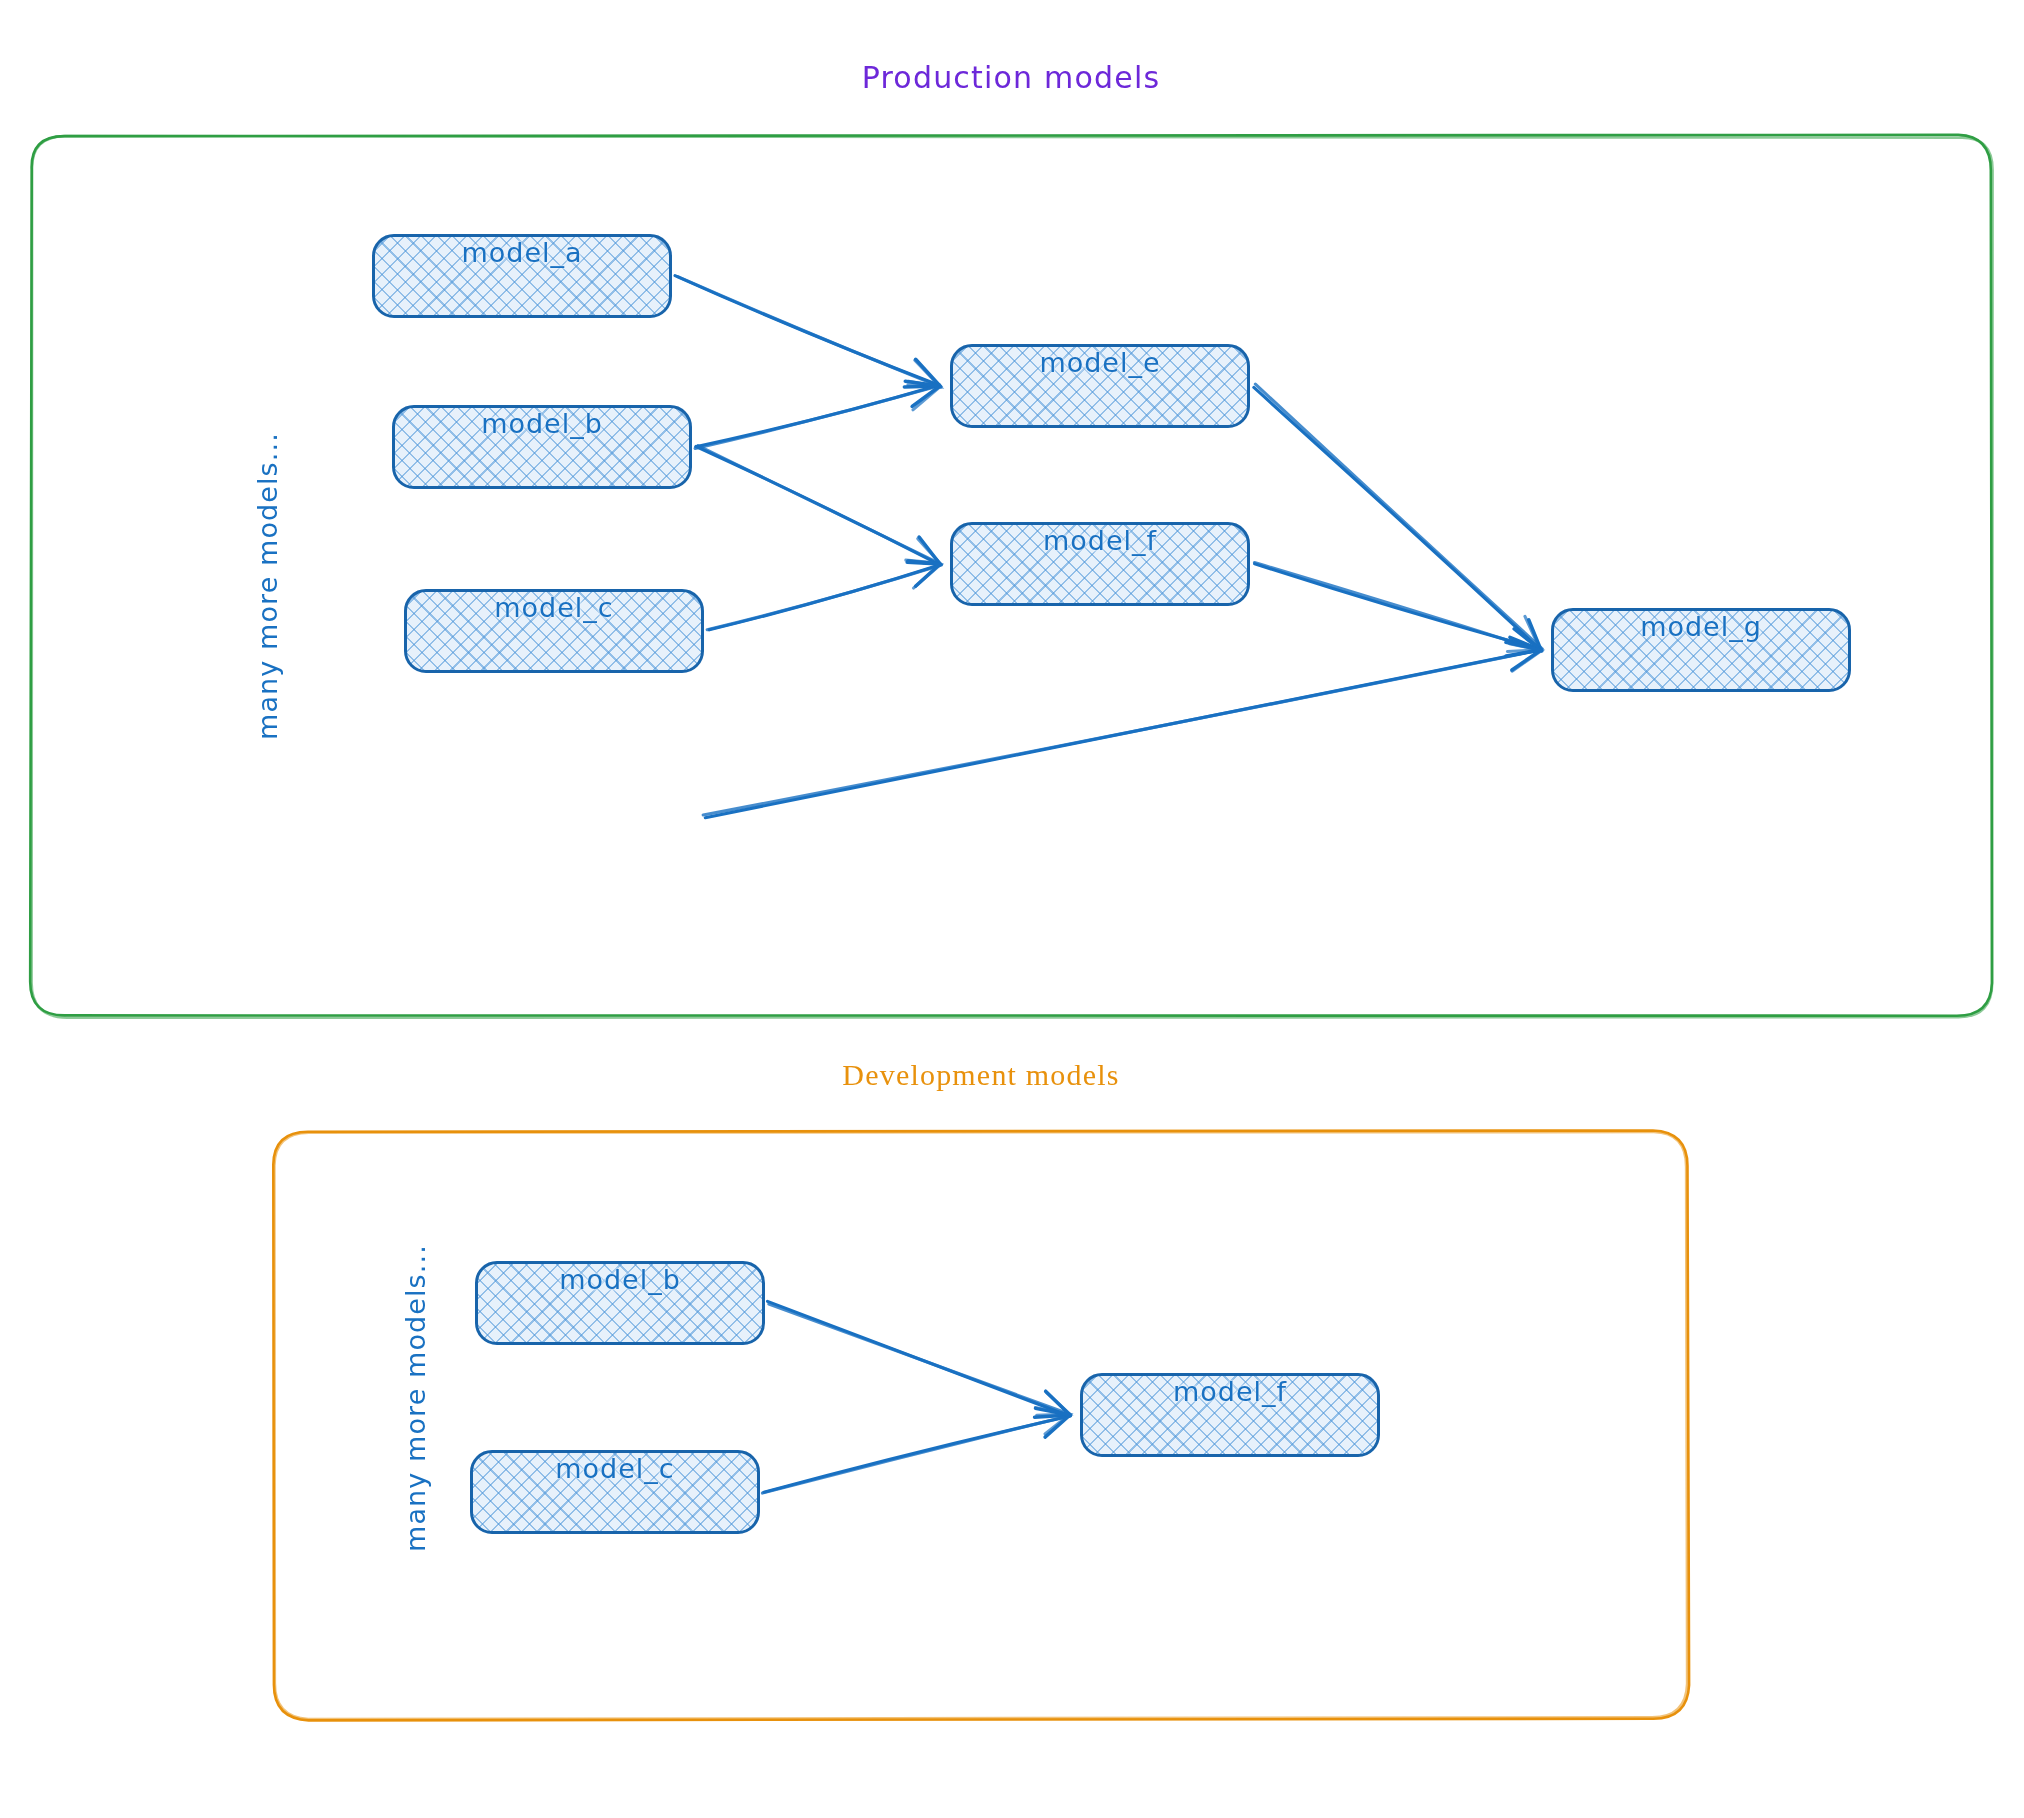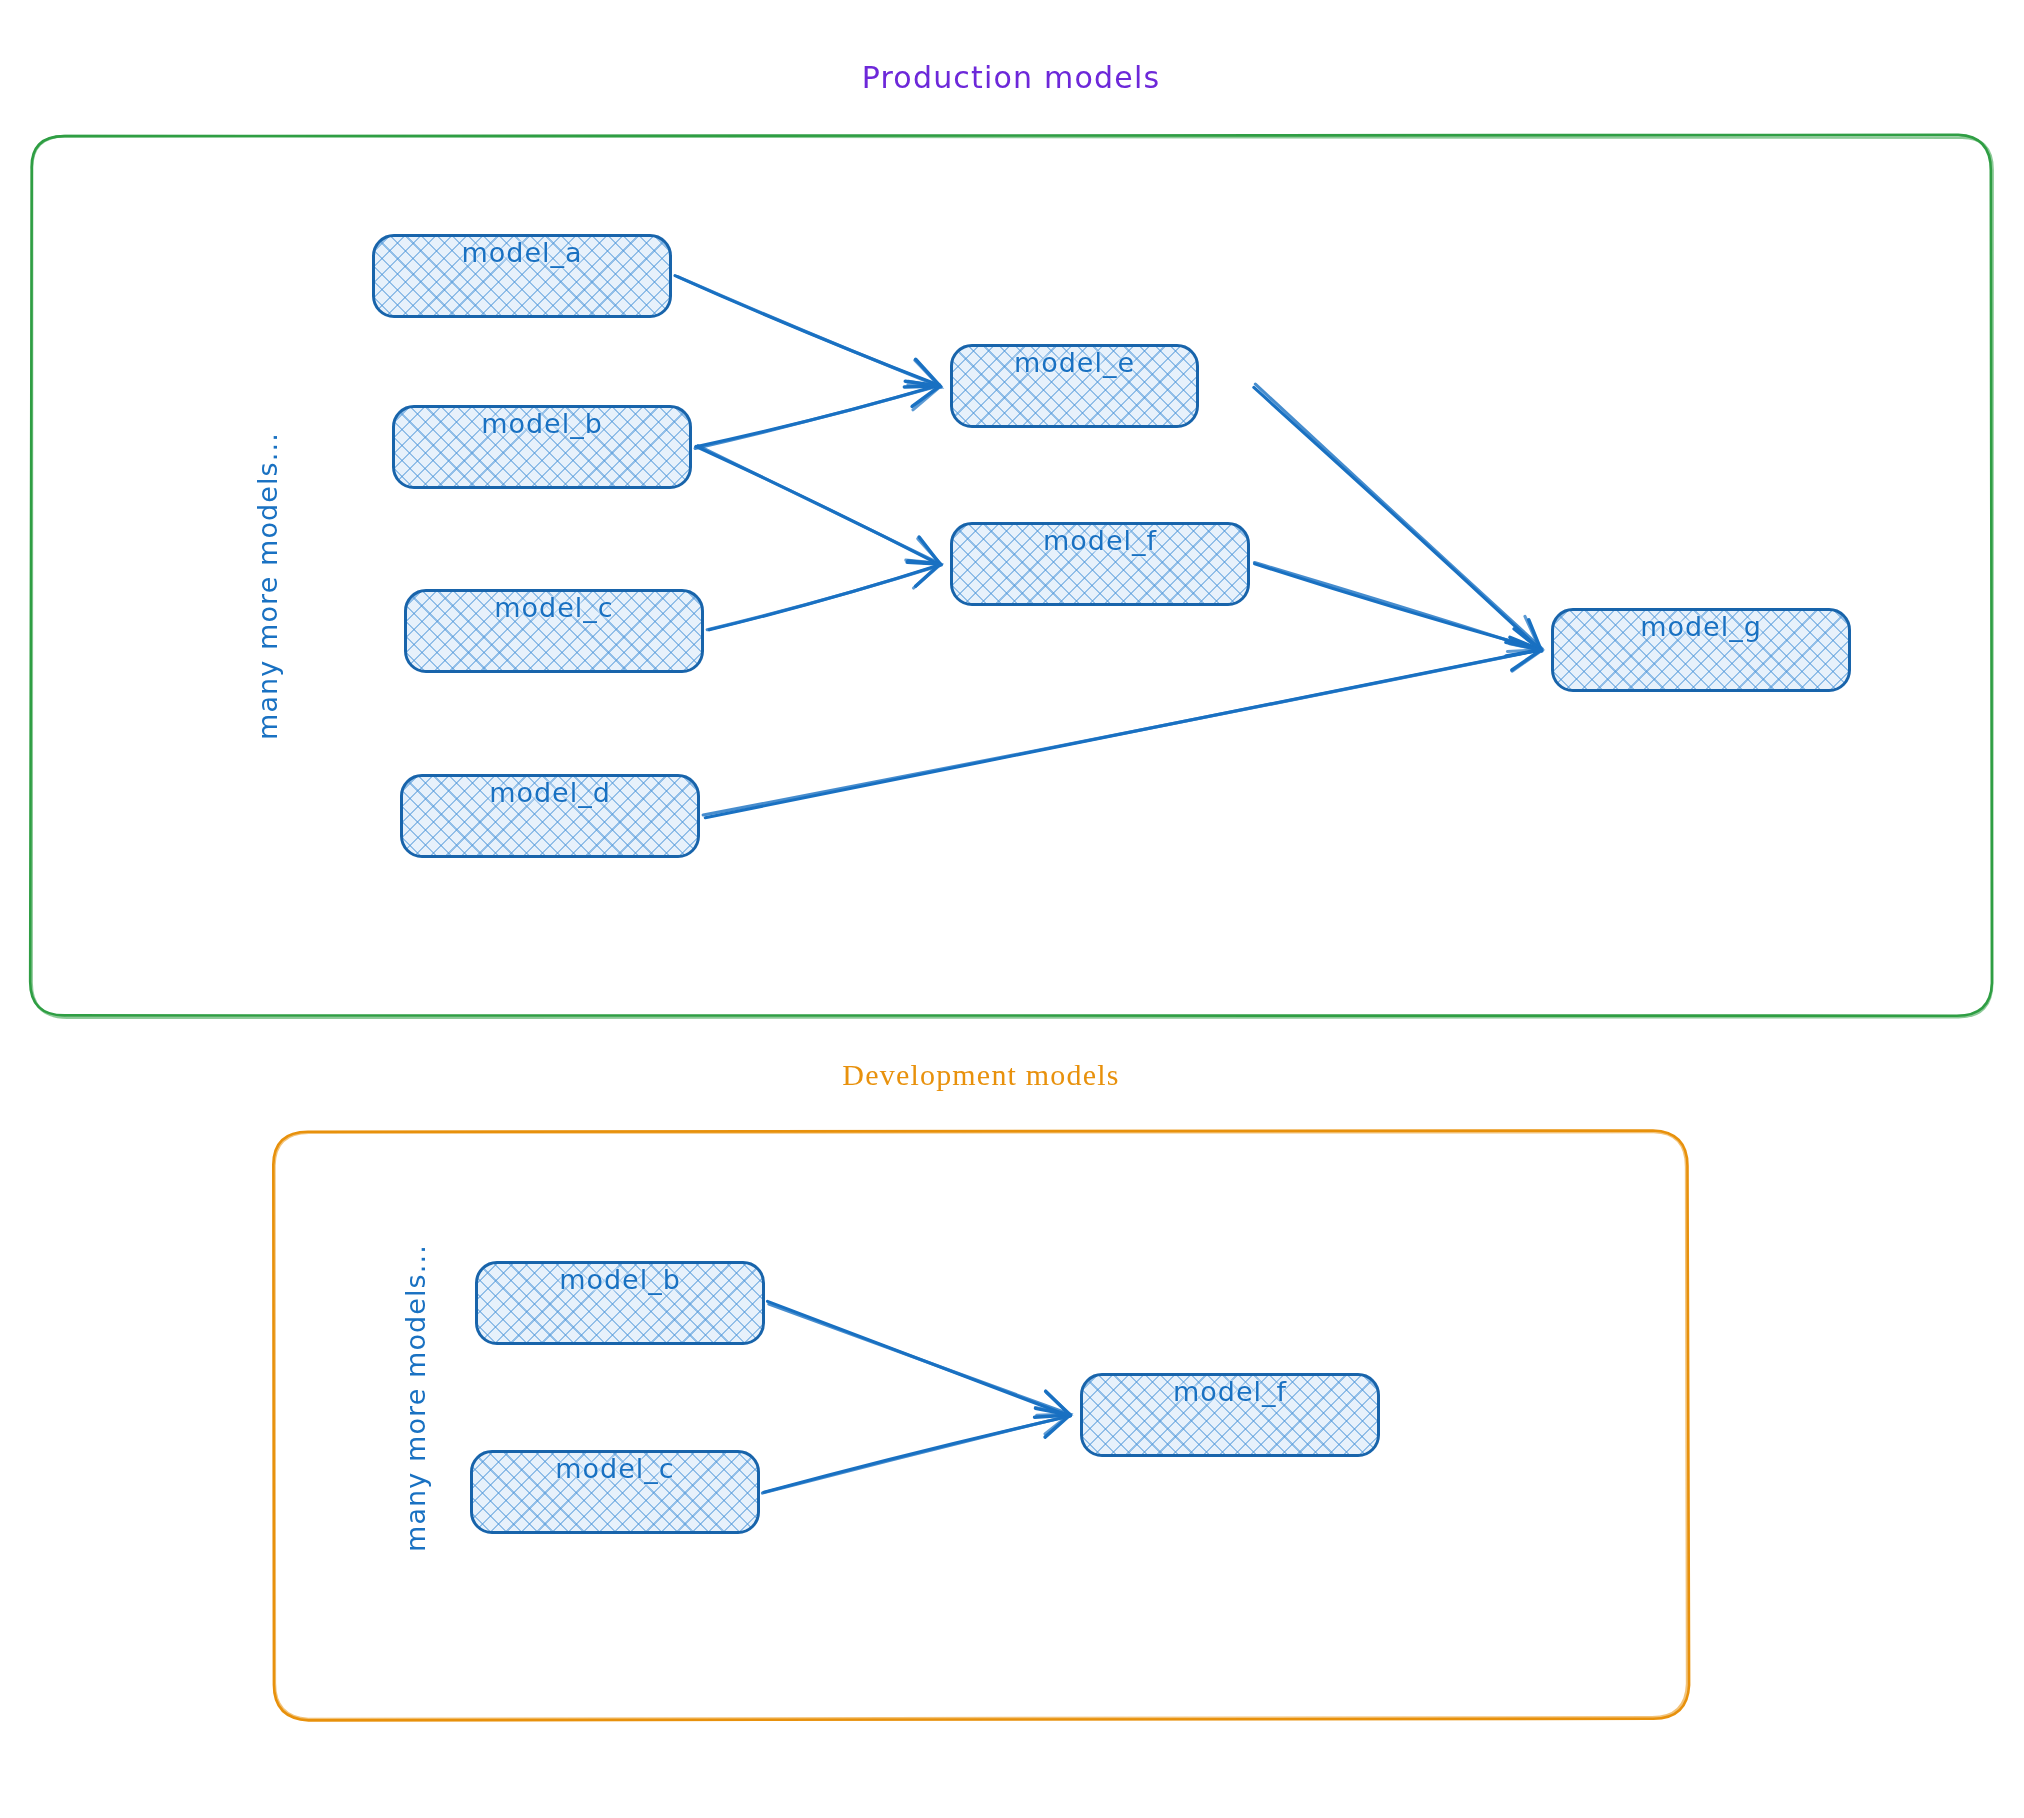--- a/index.html
+++ b/index.html
@@ -140,24 +140,21 @@
   <div class="layer" id="nodes-layer">
       <div class="node" style="left: 372px; top: 234px; width: 300px; height: 84px;">
         <span class="lbl">model_a</span>
       </div>
       <div class="node" style="left: 392px; top: 405px; width: 300px; height: 84px;">
         <span class="lbl">model_b</span>
       </div>
       <div class="node" style="left: 404px; top: 589px; width: 300px; height: 84px;">
         <span class="lbl">model_c</span>
       </div>
-      <div class="node" style="left: 400px; top: 774px; width: 300px; height: 84px;">
-        <span class="lbl">model_d</span>
-      </div>
-      <div class="node" style="left: 950px; top: 344px; width: 249px; height: 84px;">
+      <div class="node" style="left: 950px; top: 344px; width: 300px; height: 84px;">
         <span class="lbl">model_e</span>
       </div>
       <div class="node" style="left: 950px; top: 522px; width: 300px; height: 84px;">
         <span class="lbl">model_f</span>
       </div>
       <div class="node" style="left: 1551px; top: 608px; width: 300px; height: 84px;">
         <span class="lbl">model_g</span>
       </div>
       <div class="node" style="left: 475px; top: 1261px; width: 290px; height: 84px;">
         <span class="lbl">model_b</span>

